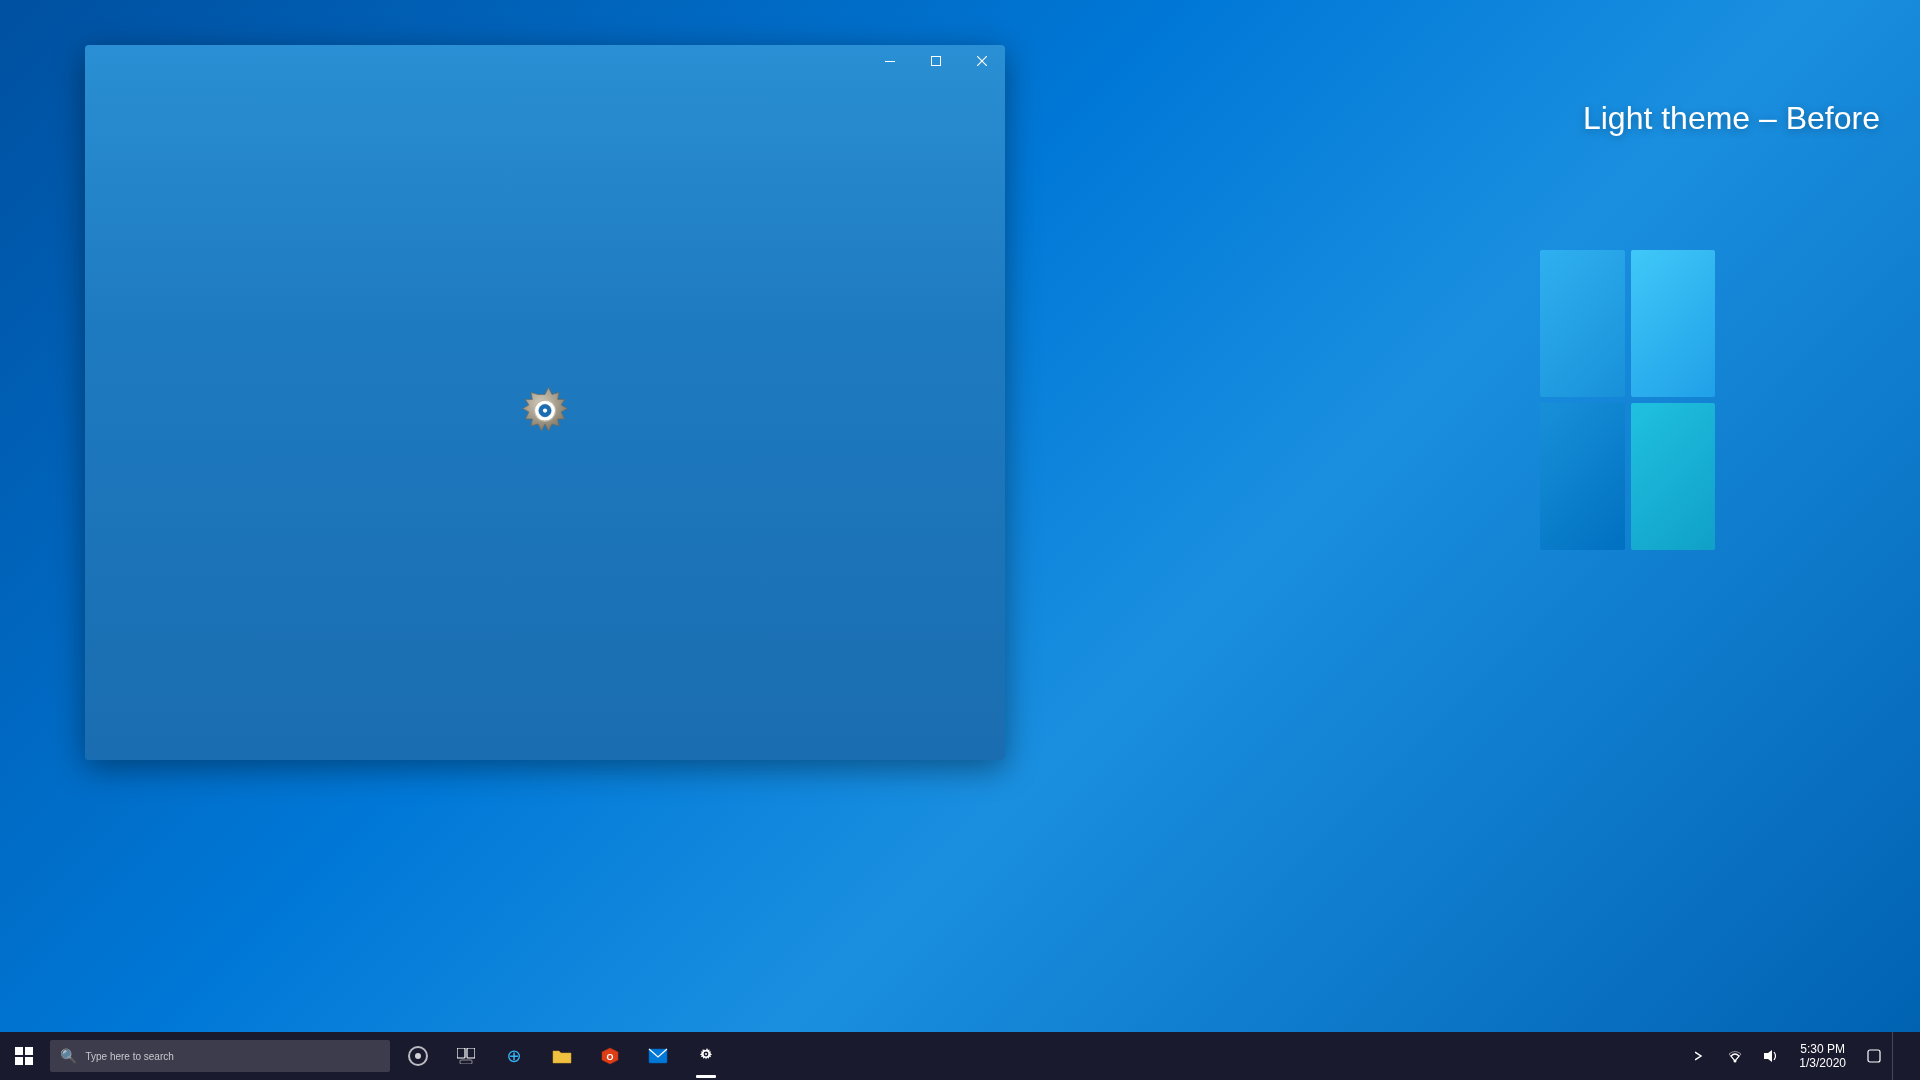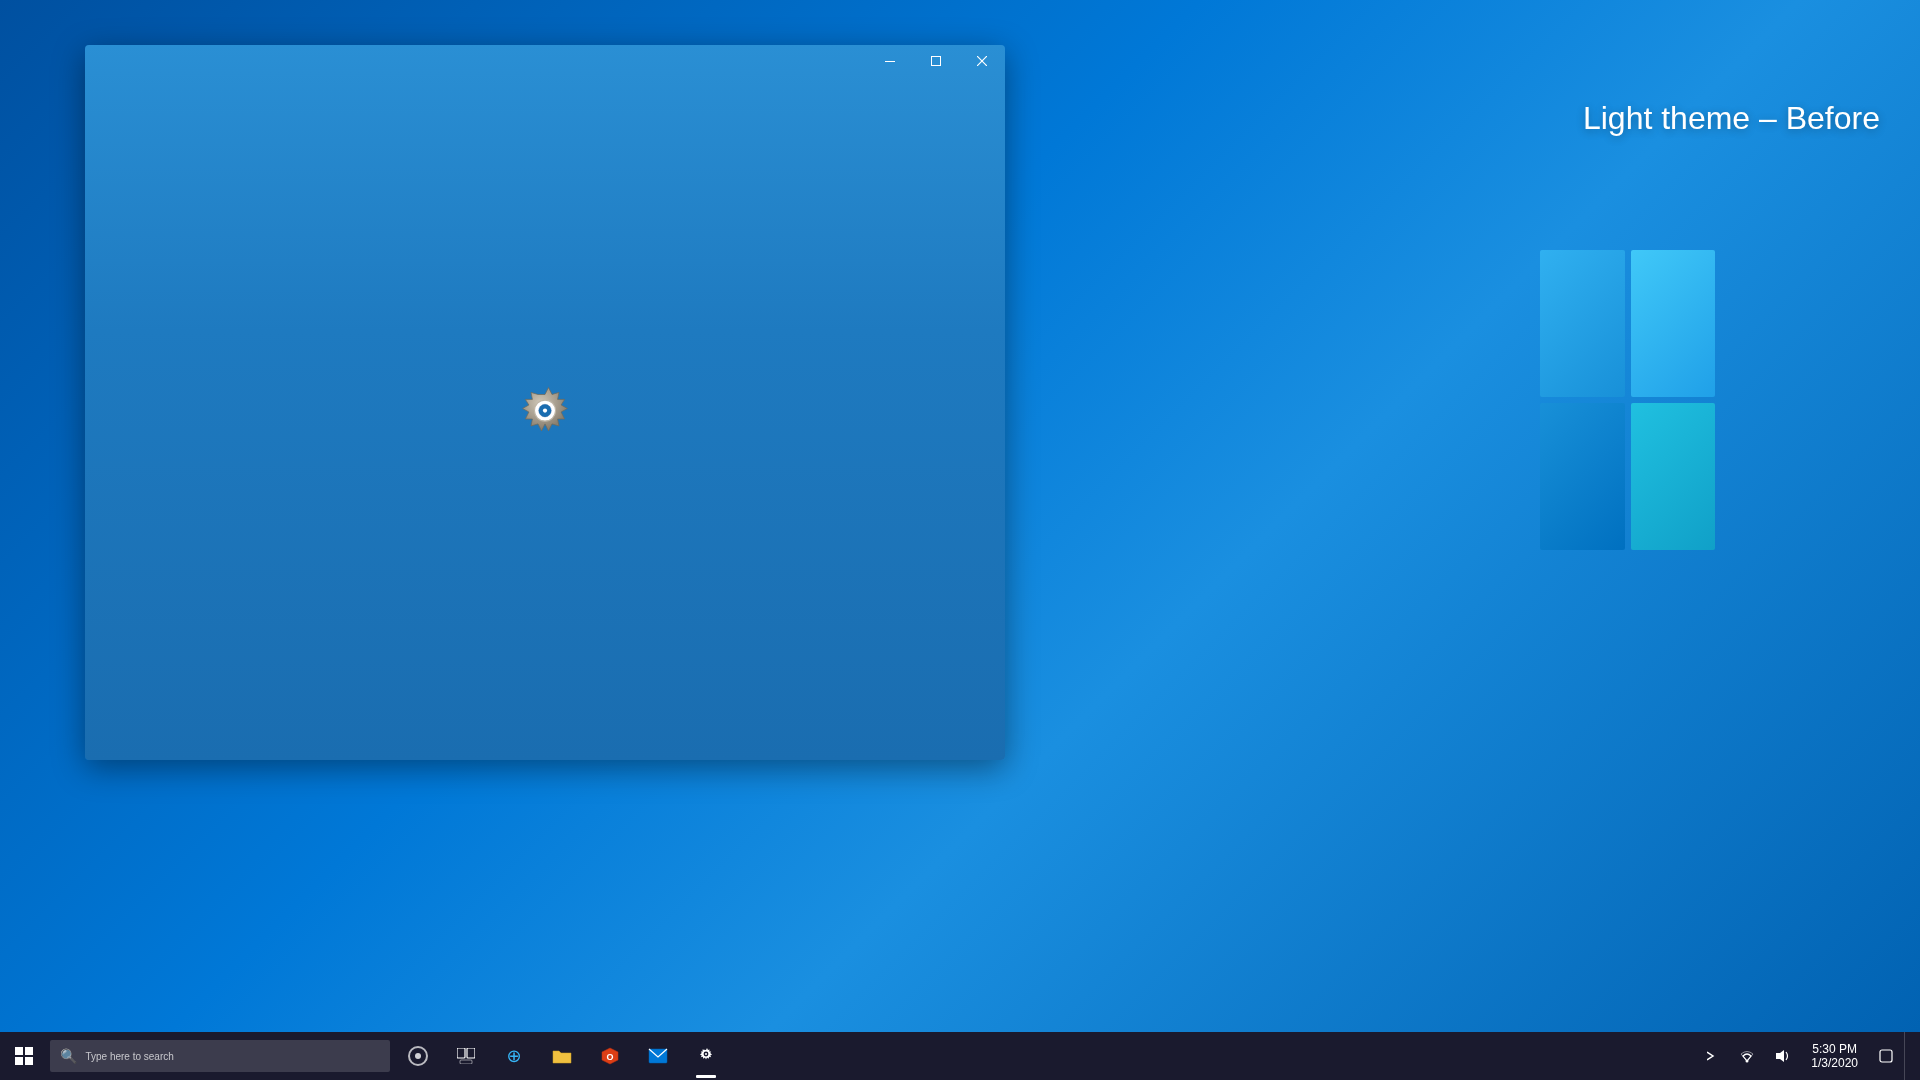--- a/index.html
+++ b/index.html
@@ -193,21 +193,21 @@
       cursor: pointer;
       font-size: 18px;
       position: relative;
     }
 
     .taskbar-system {
       margin-left: auto;
       display: flex;
       align-items: flex-end;
       height: 48px;
-      padding-right: 8px;
+      padding-right: 20px;
     }
 
     .sys-icon {
       width: 36px;
       height: 48px;
       display: flex;
       align-items: center;
       justify-content: center;
       color: white;
       font-size: 13px;

